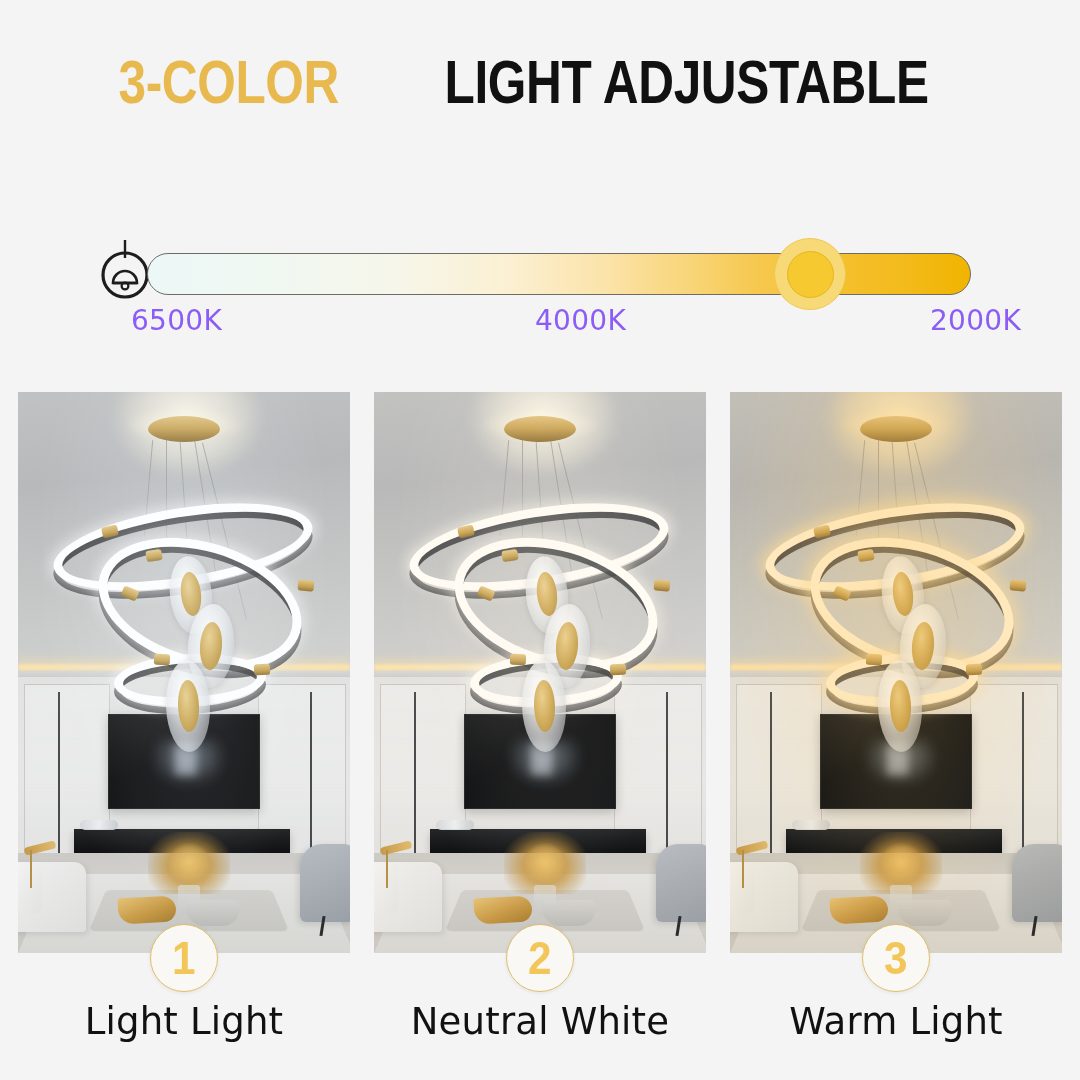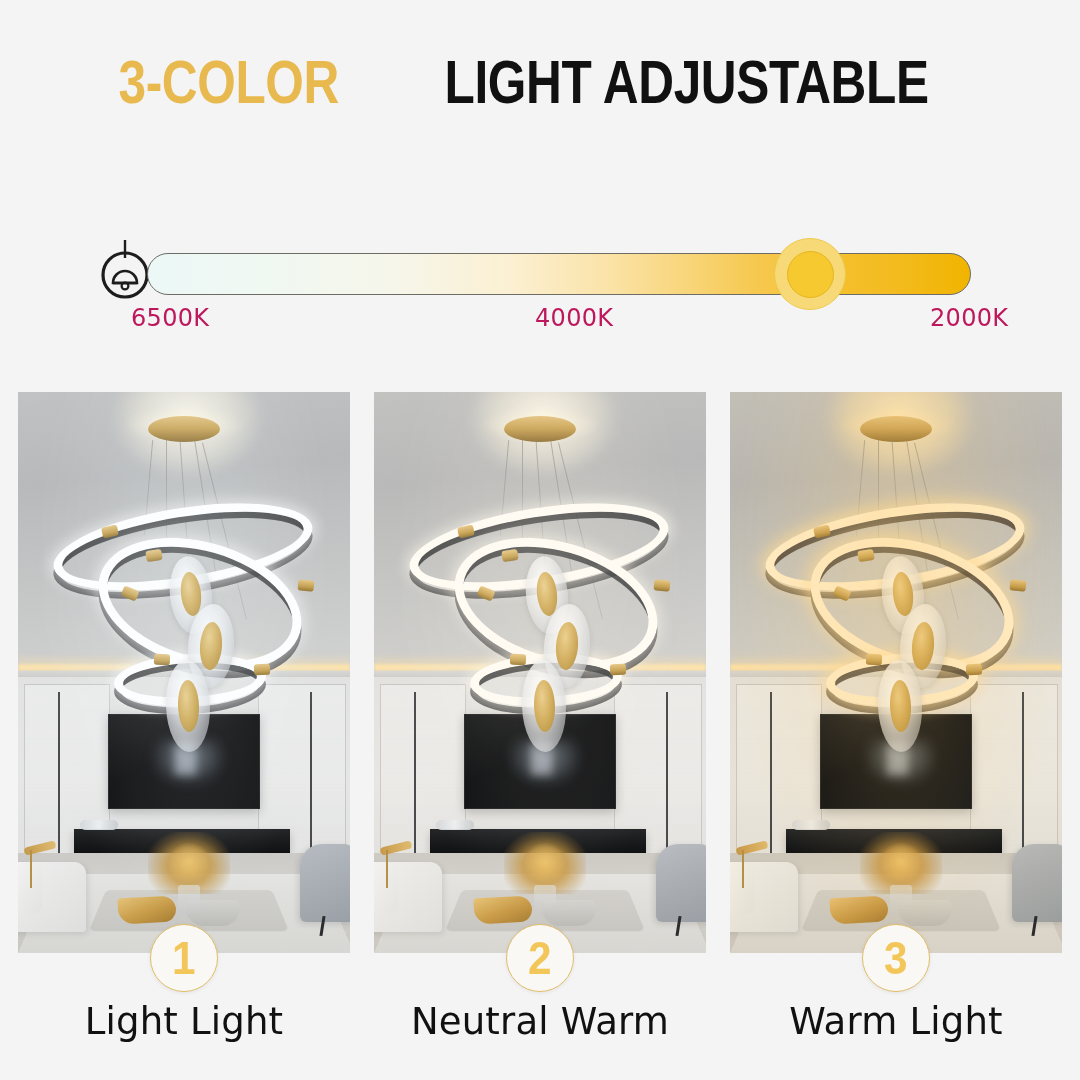--- a/index.html
+++ b/index.html
@@ -67,21 +67,21 @@
     display:flex; align-items:center; justify-content:center;
   }
   .knob-core{
     width:47px; height:47px; border-radius:50%;
     background:#f6c931;
     border:1px solid #e5b61e;
   }
 
   .k-lab{
     position:absolute; top:92px;
-    font-size:24px; color:#be185d; letter-spacing:0.3px;
+    font-size:28px; color:#8b5cf6; letter-spacing:0.3px;
     font-family:"DejaVu Sans","Liberation Sans",sans-serif;
     text-align:center;
   }
   .k-left { left:131px; }
   .k-mid  { left:535px; }
   .k-right{ left:930px; }
 
   
   .panels{ position:absolute; left:0; top:392px; width:1080px; height:561px; }
   .panel{
@@ -590,14 +590,14 @@
   <span>1</span>
 </div>
 <div class="badge b2">
   <span>2</span>
 </div>
 <div class="badge b3">
   <span>3</span>
 </div>
 
 <div class="caption c1">Light Light</div>
-<div class="caption c2">Neutral Warm</div>
+<div class="caption c2">Neutral White</div>
 <div class="caption c3">Warm Light</div>
 
 </body></html>

